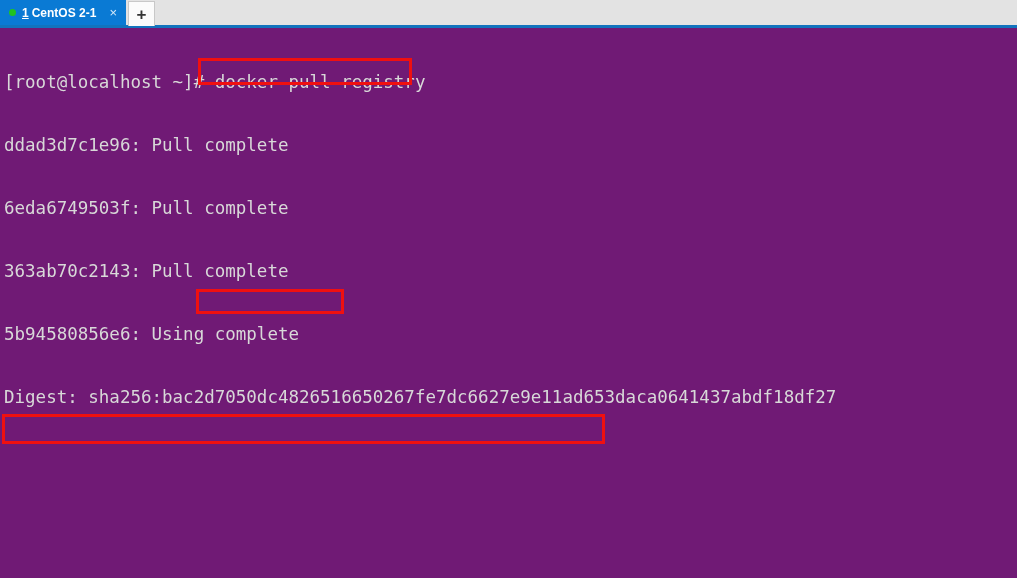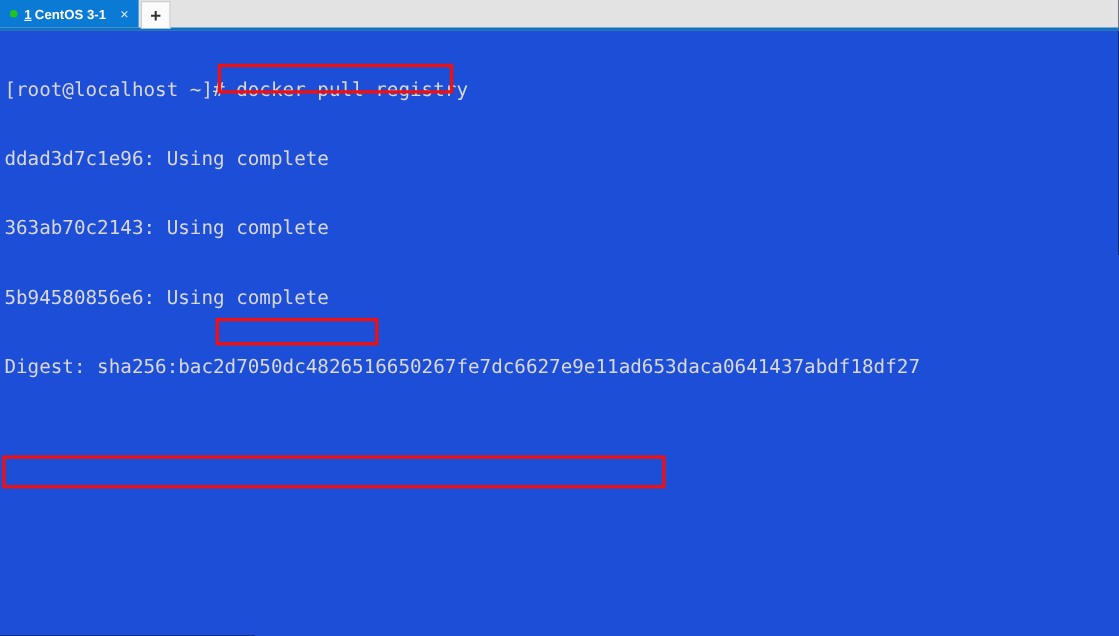--- a/index.html
+++ b/index.html
@@ -77,21 +77,21 @@
     margin-left: 2px;
     margin-top: 1px;
   }
   .tabbar-filler { flex: 1 1 auto; }
 
   
   #terminal {
     position: relative;
     width: 1017px;
     height: 550px;
-    background: #1d4ed8;
+    background: #701a75;
     overflow: hidden;
   }
   #term-text {
     position: absolute;
     left: 4px;
     top: 2px;
     color: #d8d8d8;
     font-family: "DejaVu Sans Mono", monospace;
     font-size: 17.5px;
     line-height: 21px;
@@ -122,33 +122,34 @@
     white-space: nowrap;
   }
 </style>
 </head>
 <body>
 
 <div id="tab-bar">
   <div class="tab">
     <span class="tab-dot"></span>
     <span class="tab-index">1</span>
-    <span class="tab-title">CentOS 3-1</span>
+    <span class="tab-title">CentOS 2-1</span>
     <span class="tab-close">×</span>
   </div>
   <div class="tab-new">+</div>
   <div class="tabbar-filler"></div>
 </div>
 
 <div id="terminal">
 
   <div id="term-text">
     <div class="line">[root@localhost ~]# docker pull registry</div>
-    <div class="line">ddad3d7c1e96: Using complete</div>
-    <div class="line">363ab70c2143: Using complete</div>
+    <div class="line">ddad3d7c1e96: Pull complete</div>
+    <div class="line">6eda6749503f: Pull complete</div>
+    <div class="line">363ab70c2143: Pull complete</div>
     <div class="line">5b94580856e6: Using complete</div>
     <div class="line">Digest: sha256:bac2d7050dc4826516650267fe7dc6627e9e11ad653daca0641437abdf18df27</div>
     
     
     
     
     
     
     
     

